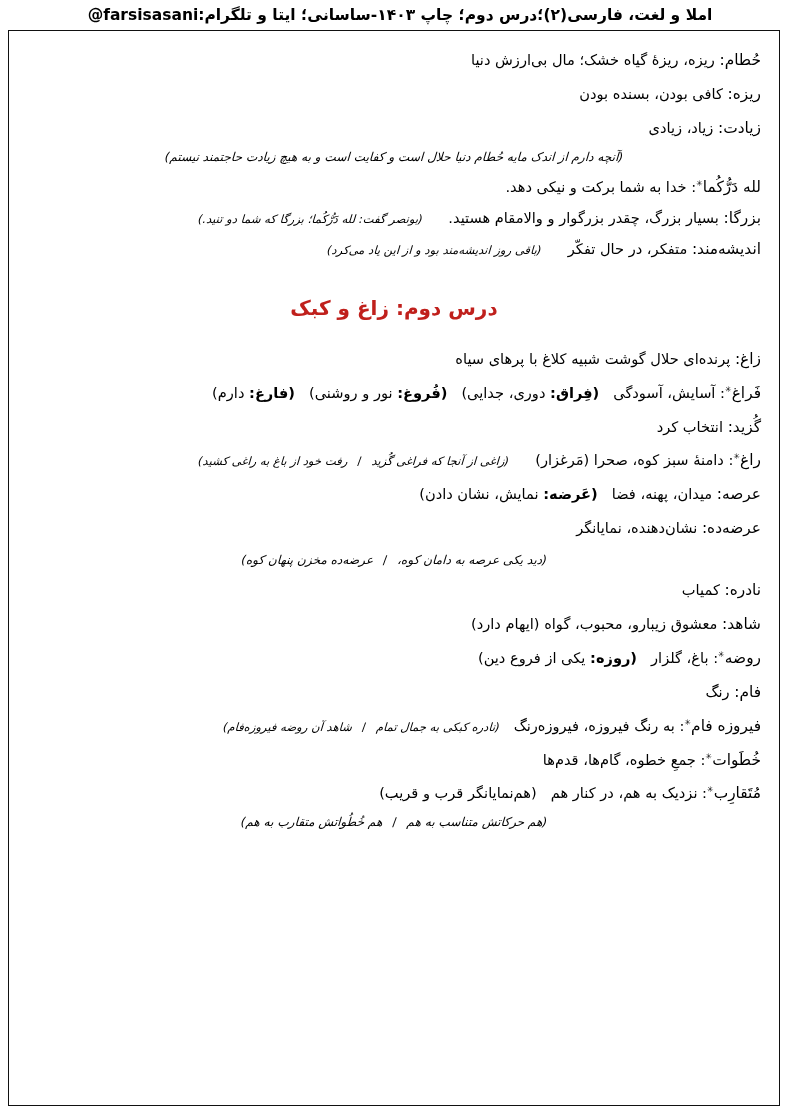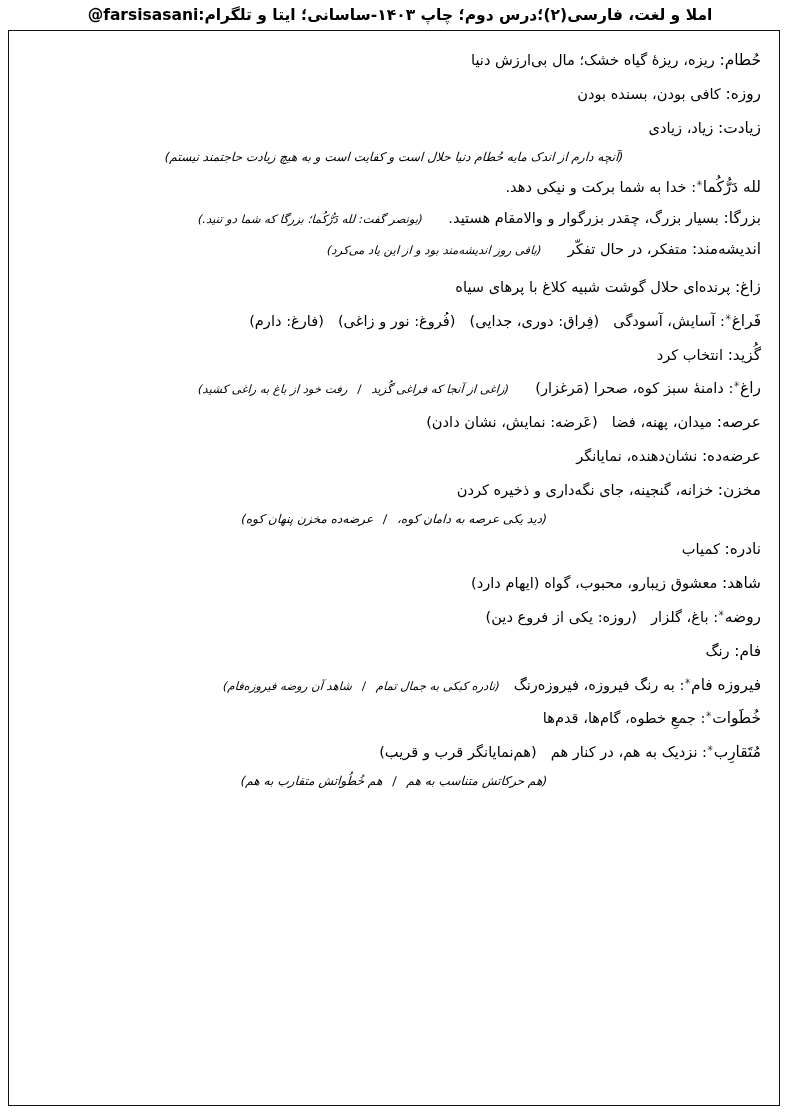--- a/index.html
+++ b/index.html
@@ -69,21 +69,21 @@
     font-size: 15.4px;
   }
   .gloss { font-weight: normal; }
 
   .star {
     font-size: 8px;
     vertical-align: super;
     line-height: 0;
   }
 
-  .paren-bold { font-weight: normal; text-align: center; }
+  .paren-bold { font-weight: bold; text-align: center; }
 
   .gap-sm { display: inline-block; width: 14px; }
   .gap-md { display: inline-block; width: 26px; }
 
   
   .citation {
     direction: rtl;
     text-align: center;
     font-size: 12.1px;
     font-style: italic;
@@ -130,69 +130,67 @@
 
   <div class="frame">
 
     <div class="spacer-top"></div>
 
     <div class="entry">
       <span class="term">حُطام:</span><span class="gloss"> ریزه، ریزهٔ گیاه خشک؛ مال بی‌ارزش دنیا</span>
     </div>
 
     <div class="entry">
-      <span class="term">روزه:</span><span class="gloss"> کافی بودن، بسنده بودن</span>
+      <span class="term">ریزه:</span><span class="gloss"> کافی بودن، بسنده بودن</span>
     </div>
 
     <div class="entry pad-sm">
       <span class="term">زیادت:</span><span class="gloss"> زیاد، زیادی</span>
     </div>
 
     <div class="citation">(آنچه دارم از اندک مایه حُطام دنیا حلال است و کفایت است و به هیچ زیادت حاجتمند نیستم)</div>
 
     <div class="entry pad-sm">
       <span class="term">لله دَرُّکُما</span><span class="star">✳</span><span class="gloss">: خدا به شما برکت و نیکی دهد.</span>
     </div>
 
     <div class="entry pad-sm">
       <span class="term">بزرگا:</span><span class="gloss"> بسیار بزرگ، چقدر بزرگوار و والامقام هستید.</span><span class="gap-md"></span><span class="citation inline">(بونصر گفت: لله دَرُّکُما؛ بزرگا که شما دو تنید.)</span>
     </div>
 
     <div class="entry pad-lg">
       <span class="term">اندیشه‌مند:</span><span class="gloss"> متفکر، در حال تفکّر</span><span class="gap-md"></span><span class="citation inline">(باقی روز اندیشه‌مند بود و از این یاد می‌کرد)</span>
     </div>
 
+    <div class="lesson-heading">درس دوم: زاغ و کبک</div>
 
     <div class="entry">
       <span class="term">زاغ:</span><span class="gloss"> پرنده‌ای حلال گوشت شبیه کلاغ با پرهای سیاه</span>
     </div>
 
     <div class="entry">
-      <span class="term">فَراغ</span><span class="star">✳</span><span class="gloss">: آسایش، آسودگی</span><span class="gap-sm"></span><span class="paren-bold">(فِراق:</span><span> دوری، جدایی)</span><span class="gap-sm"></span><span class="paren-bold">(فُروغ:</span><span> نور و زاغی)</span><span class="gap-sm"></span><span class="paren-bold">(فارغ:</span><span> دارم)</span>
+      <span class="term">فَراغ</span><span class="star">✳</span><span class="gloss">: آسایش، آسودگی</span><span class="gap-sm"></span><span class="paren-bold">(فِراق:</span><span> دوری، جدایی)</span><span class="gap-sm"></span><span class="paren-bold">(فُروغ:</span><span> نور و روشنی)</span><span class="gap-sm"></span><span class="paren-bold">(فارغ:</span><span> دارم)</span>
     </div>
 
     <div class="entry">
       <span class="term">گُزید:</span><span class="gloss"> انتخاب کرد</span>
     </div>
 
     <div class="entry">
       <span class="term">راغ</span><span class="star">✳</span><span class="gloss">: دامنهٔ سبز کوه، صحرا (مَرغزار)</span><span class="gap-md"></span><span class="citation inline"><span>(زاغی از آنجا که فراغی گُزید</span><span class="slash">/</span><span>رفت خود از باغ به راغی کشید)</span></span>
     </div>
 
     <div class="entry">
       <span class="term">عرصه:</span><span class="gloss"> میدان، پهنه، فضا</span><span class="gap-sm"></span><span class="paren-bold">(عَرضه:</span><span> نمایش، نشان دادن)</span>
     </div>
 
     <div class="entry">
       <span class="term">عرضه‌ده:</span><span class="gloss"> نشان‌دهنده، نمایانگر</span>
     </div>
 
-    <div class="entry pad-sm">
-      <span class="term">مخزن:</span><span class="gloss"> خزانه، گنجینه، جای نگه‌داری و ذخیره کردن</span>
-    </div>
     <div class="citation"><span>(دید یکی عرصه به دامان کوه،</span><span class="slash">/</span><span>عرضه‌ده مخزن پنهان کوه)</span></div>
 
     <div class="entry">
       <span class="term">نادره:</span><span class="gloss"> کمیاب</span>
     </div>
 
     <div class="entry">
       <span class="term">شاهد:</span><span class="gloss"> معشوق زیبارو، محبوب، گواه (ایهام دارد)</span>
     </div>
 

